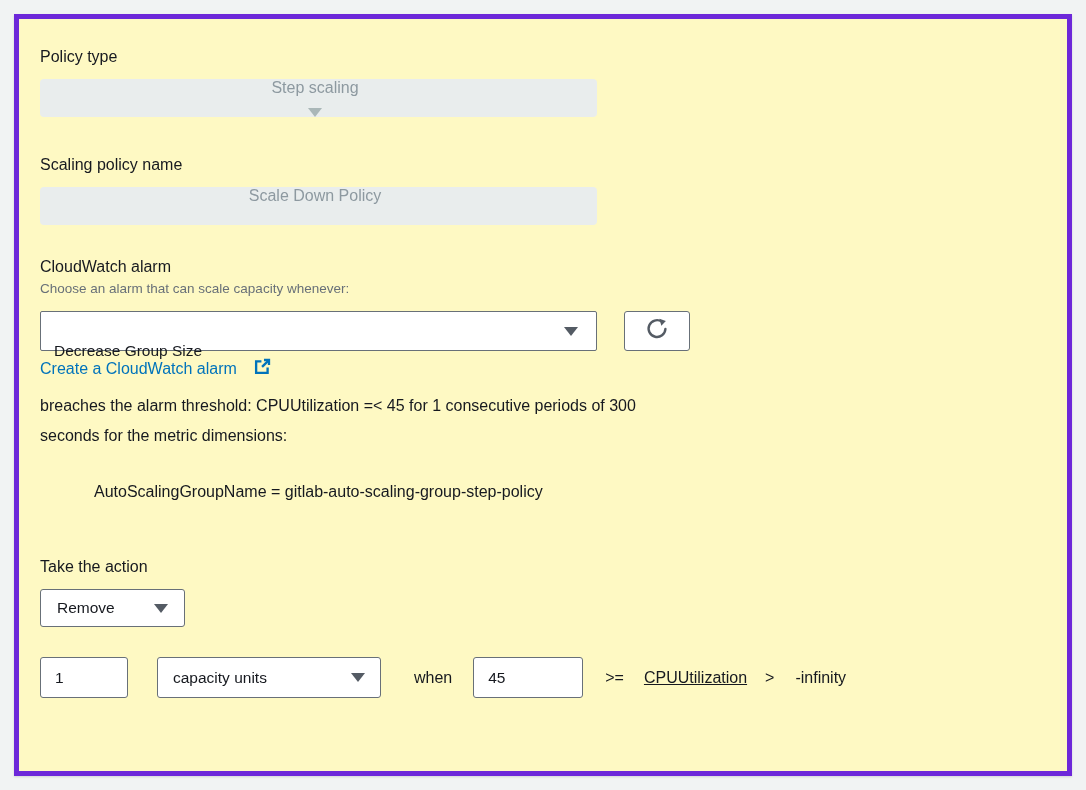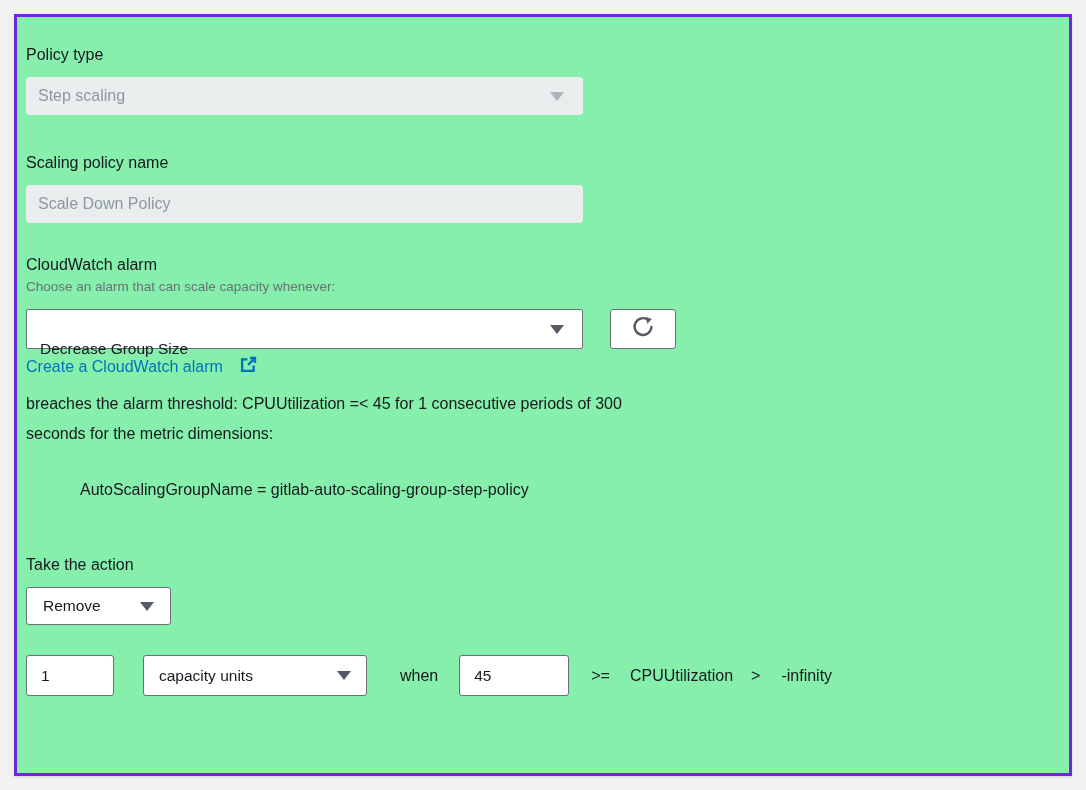--- a/index.html
+++ b/index.html
@@ -6,38 +6,39 @@
   html,body { width:1086px; height:790px; }
   body {
     background:#f1f3f3;
     font-family:"Liberation Sans", sans-serif;
     color:#16191f;
   }
   .card {
     position:absolute;
     left:14px; top:14px;
     width:1058px; height:762px;
-    background:#86efac;
-    border:3px solid #6d28d9;
+    background:#fef9c3;
+    border:5px solid #6d28d9;
     box-shadow:0 1px 2px rgba(0,0,0,0.12);
-    padding:29px 0 0 9px;
+    padding:29px 0 0 21px;
   }
   .field-label {
     font-size:16px;
     color:#16191f;
     margin-bottom:13px;
   }
   
   .control-disabled {
     width:557px; height:38px;
     background:#e9eded;
     border-radius:4px;
     display:flex; align-items:center; justify-content:space-between;
     padding:0 19px 0 12px;
     margin-bottom:39px;
+    flex-direction:column;
   }
   .disabled-text { font-size:16px; color:#8d99a0; }
   .caret {
     width:0; height:0;
     border-left:7px solid transparent;
     border-right:7px solid transparent;
     border-top:9px solid #545b64;
     flex:none;
   }
   .caret.dim { border-top-color:#aab7b8; }
@@ -108,21 +109,21 @@
     display:flex; align-items:center; justify-content:space-between;
     padding:0 15px;
     margin-right:33px;
     cursor:pointer;
   }
   .unit-select .sel-text { font-size:15.5px; color:#16191f; }
   .step-text { font-size:16px; color:#16191f; }
   .when { margin-right:21px; }
   .threshold { width:110px; margin-right:22px; }
   .op1 { margin-right:20px; }
-  .metric { margin-right:18px; }
+  .metric { margin-right:18px;text-decoration:underline; }
   .op2 { margin-right:21px; }
   .add-step-btn {
     margin-top:27px;
     height:42px;
     padding:0 25px;
     background:#fff;
     border:1px solid #687078;
     border-radius:3px;
     font-family:"Liberation Sans", sans-serif;
     font-size:15.5px;

